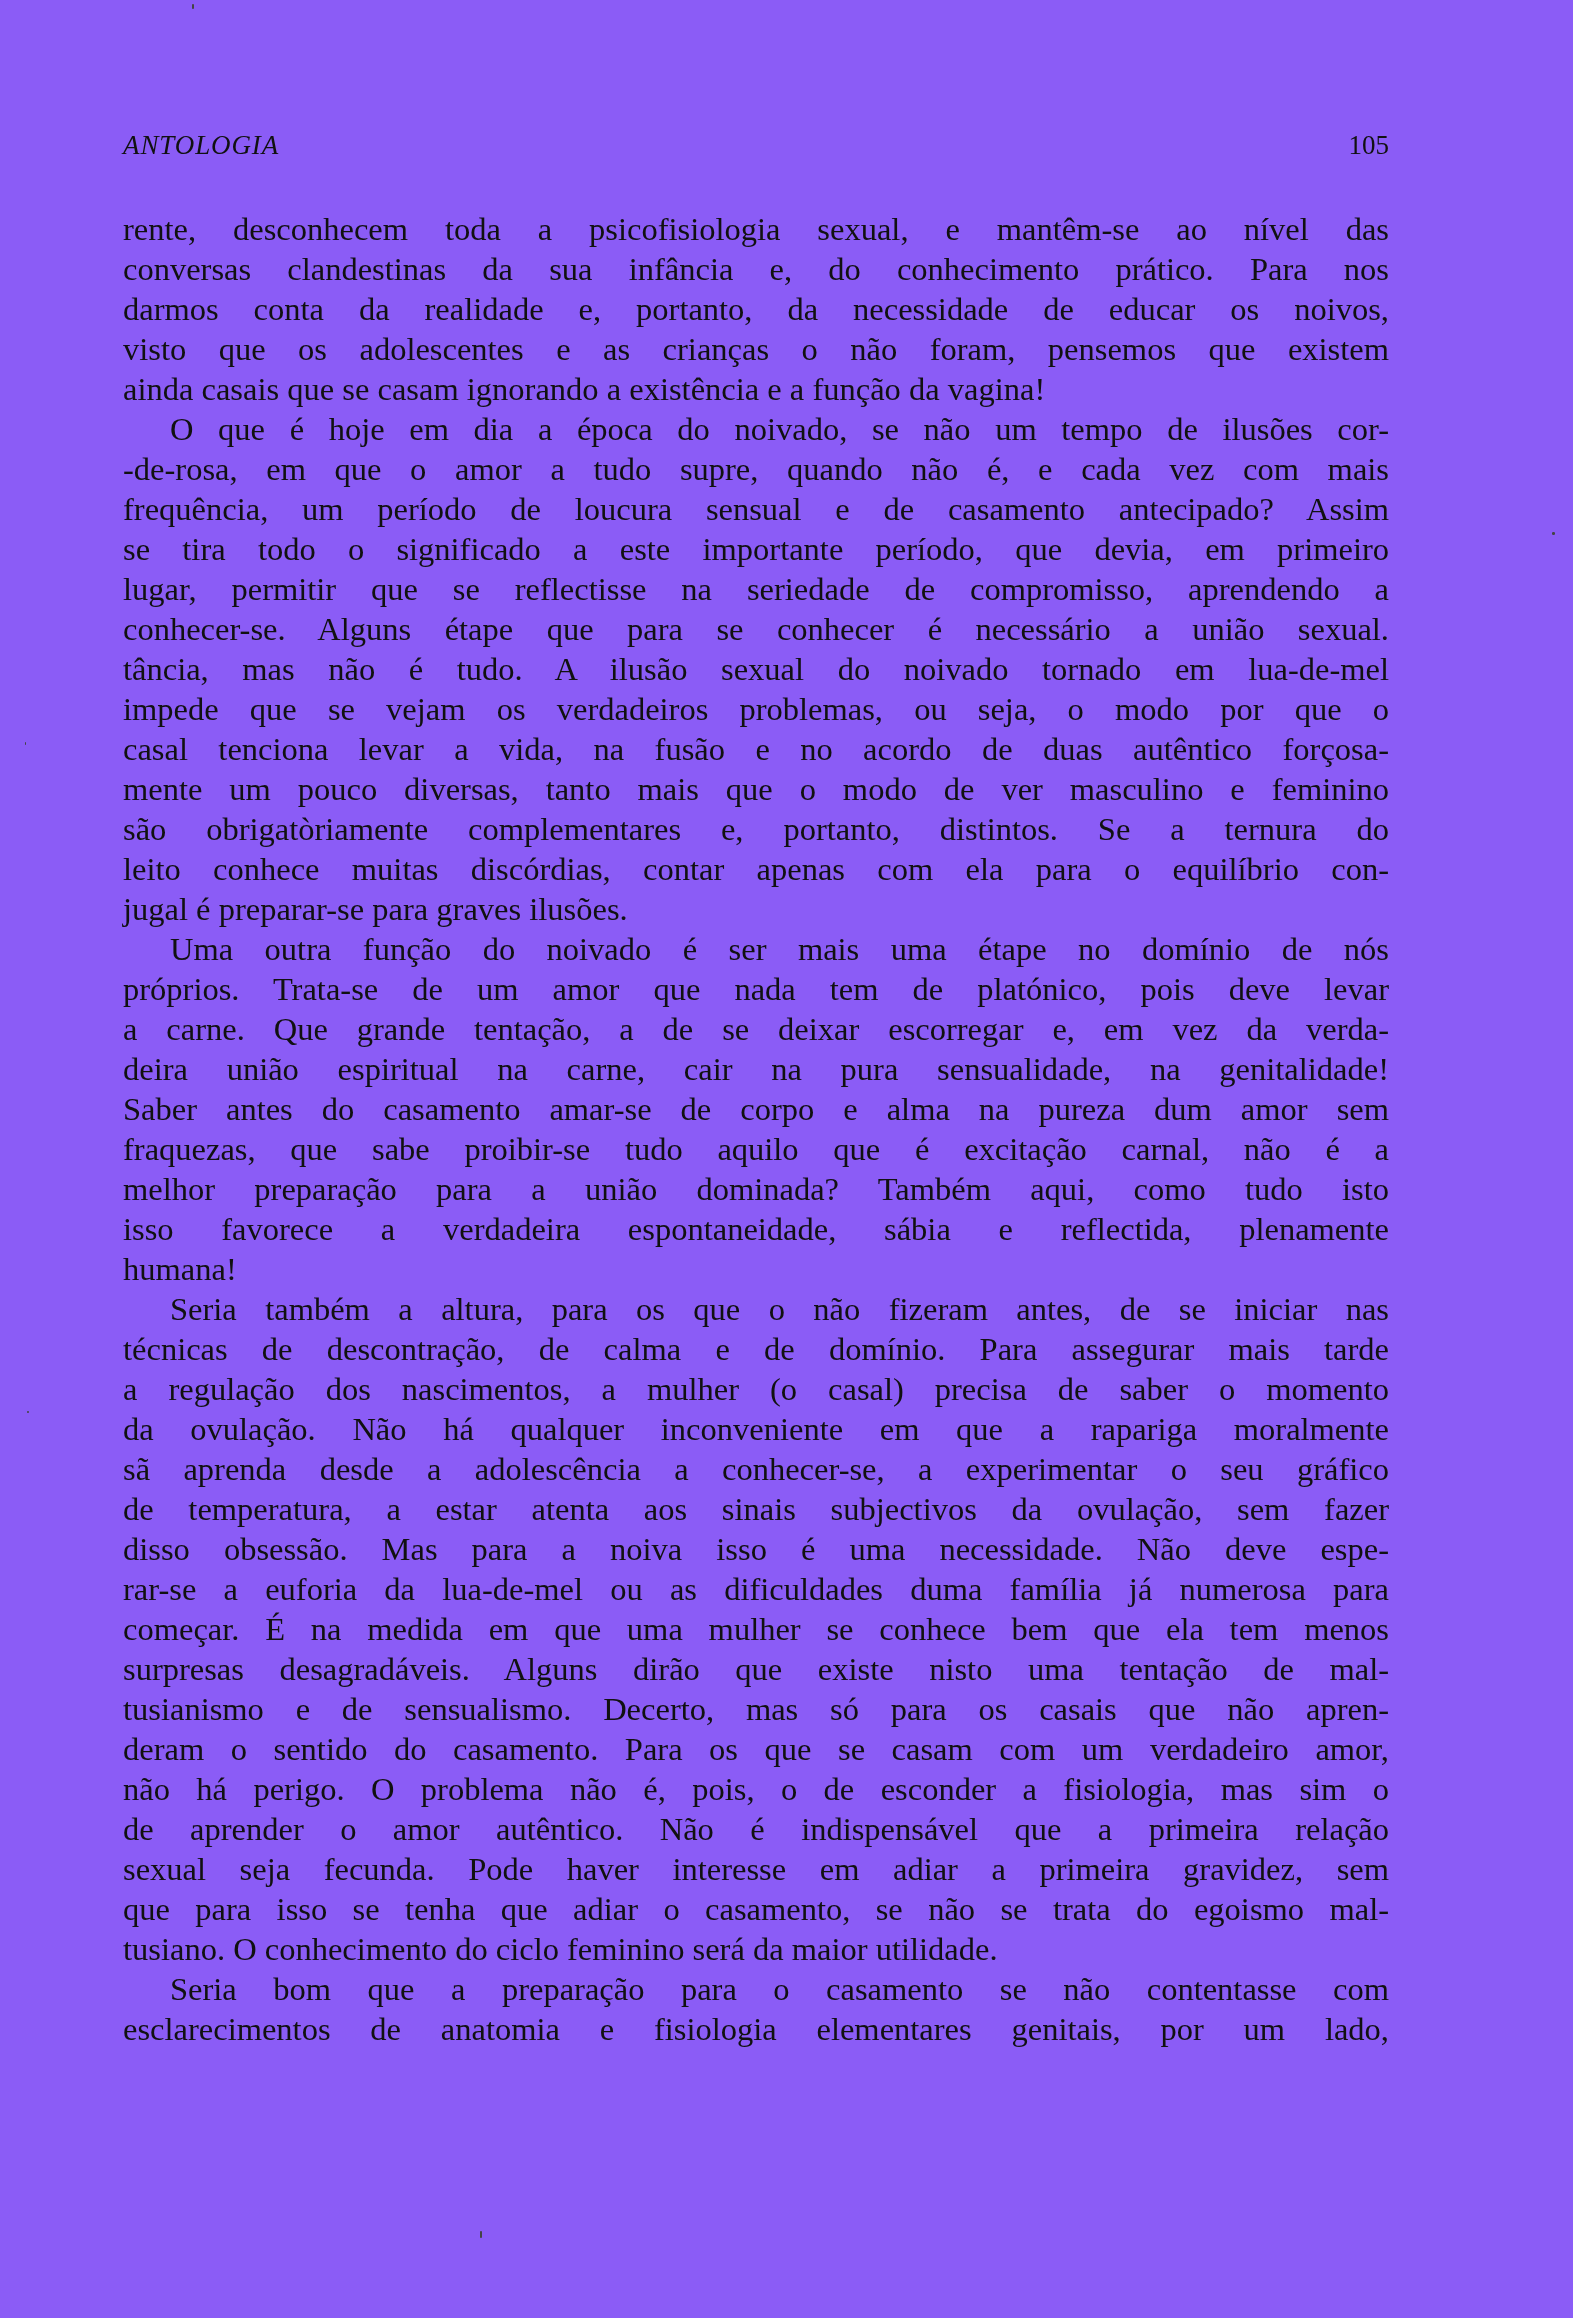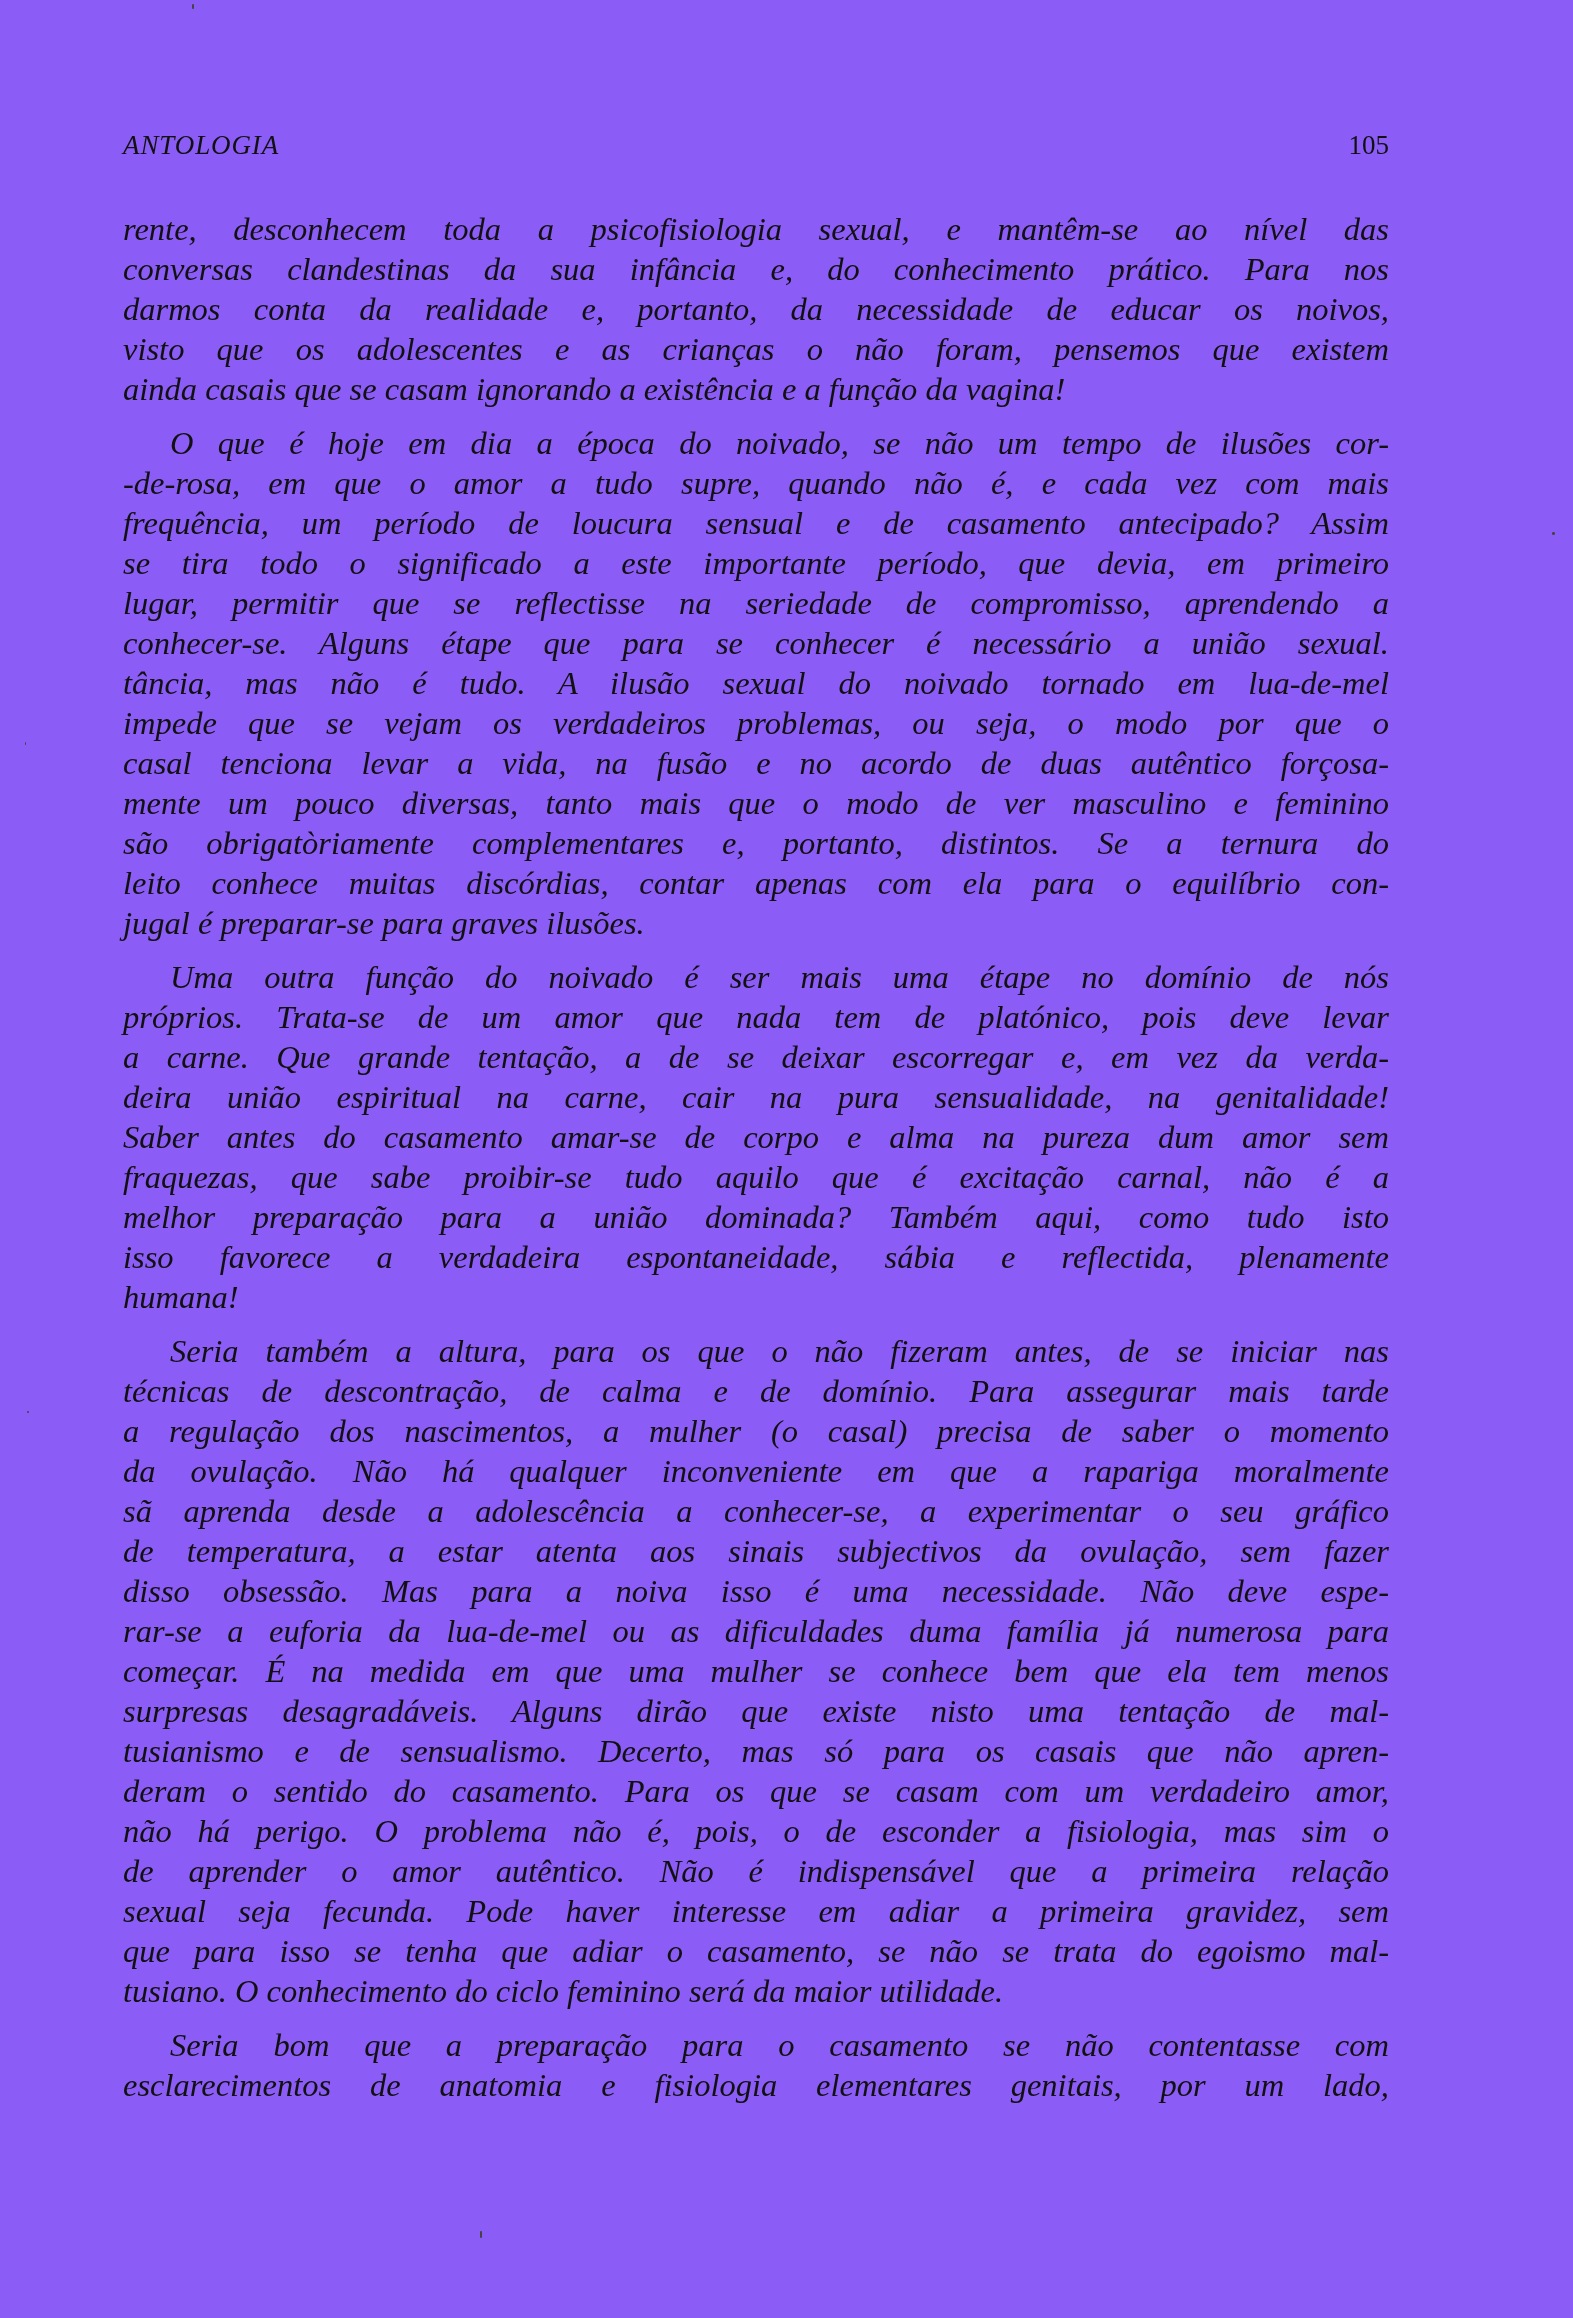--- a/index.html
+++ b/index.html
@@ -4,23 +4,23 @@
 <style>
   html, body { margin: 0; padding: 0; background: #ffffff; }
   body { width: 1574px; height: 2319px; position: relative; overflow: hidden; }
   .page { position: absolute; left: 0; top: 0; width: 1574px; height: 2319px; background: #8b5cf6; color: #111; }
   .running-head { position: absolute; left: 123px; top: 130px; width: 1266px; height: 39px;
     font-family: "Liberation Serif", "DejaVu Serif", serif; font-size: 27px; color: #111; }
   .running-head .title { position: absolute; left: 0; top: 0; font-style: italic; letter-spacing: 0.9px; }
   .running-head .pageno { position: absolute; right: 0; top: 0; }
   .body-text { position: absolute; left: 123px; top: 209px; width: 1266px;
     font-family: "Liberation Serif", "DejaVu Serif", serif; font-size: 32.5px; line-height: 40px; color: #111; }
-  .line { display: block; height: 40px; white-space: nowrap; text-align: justify; text-align-last: justify; font-style: italic; }
+  .line { display: block; height: 40px; white-space: nowrap; text-align: justify; text-align-last: justify; }
   .line.last { text-align-last: left; }
-  .line.indent { padding-left: 47px; margin-top: 14px; }
+  .line.indent { padding-left: 47px; }
   .speck { position: absolute; background: #444; border-radius: 50%; }
 </style>
 </head>
 <body>
 
 <div class="page">
   <div class="running-head">
     <span class="title">ANTOLOGIA</span>
     <span class="pageno">105</span>
   </div>

